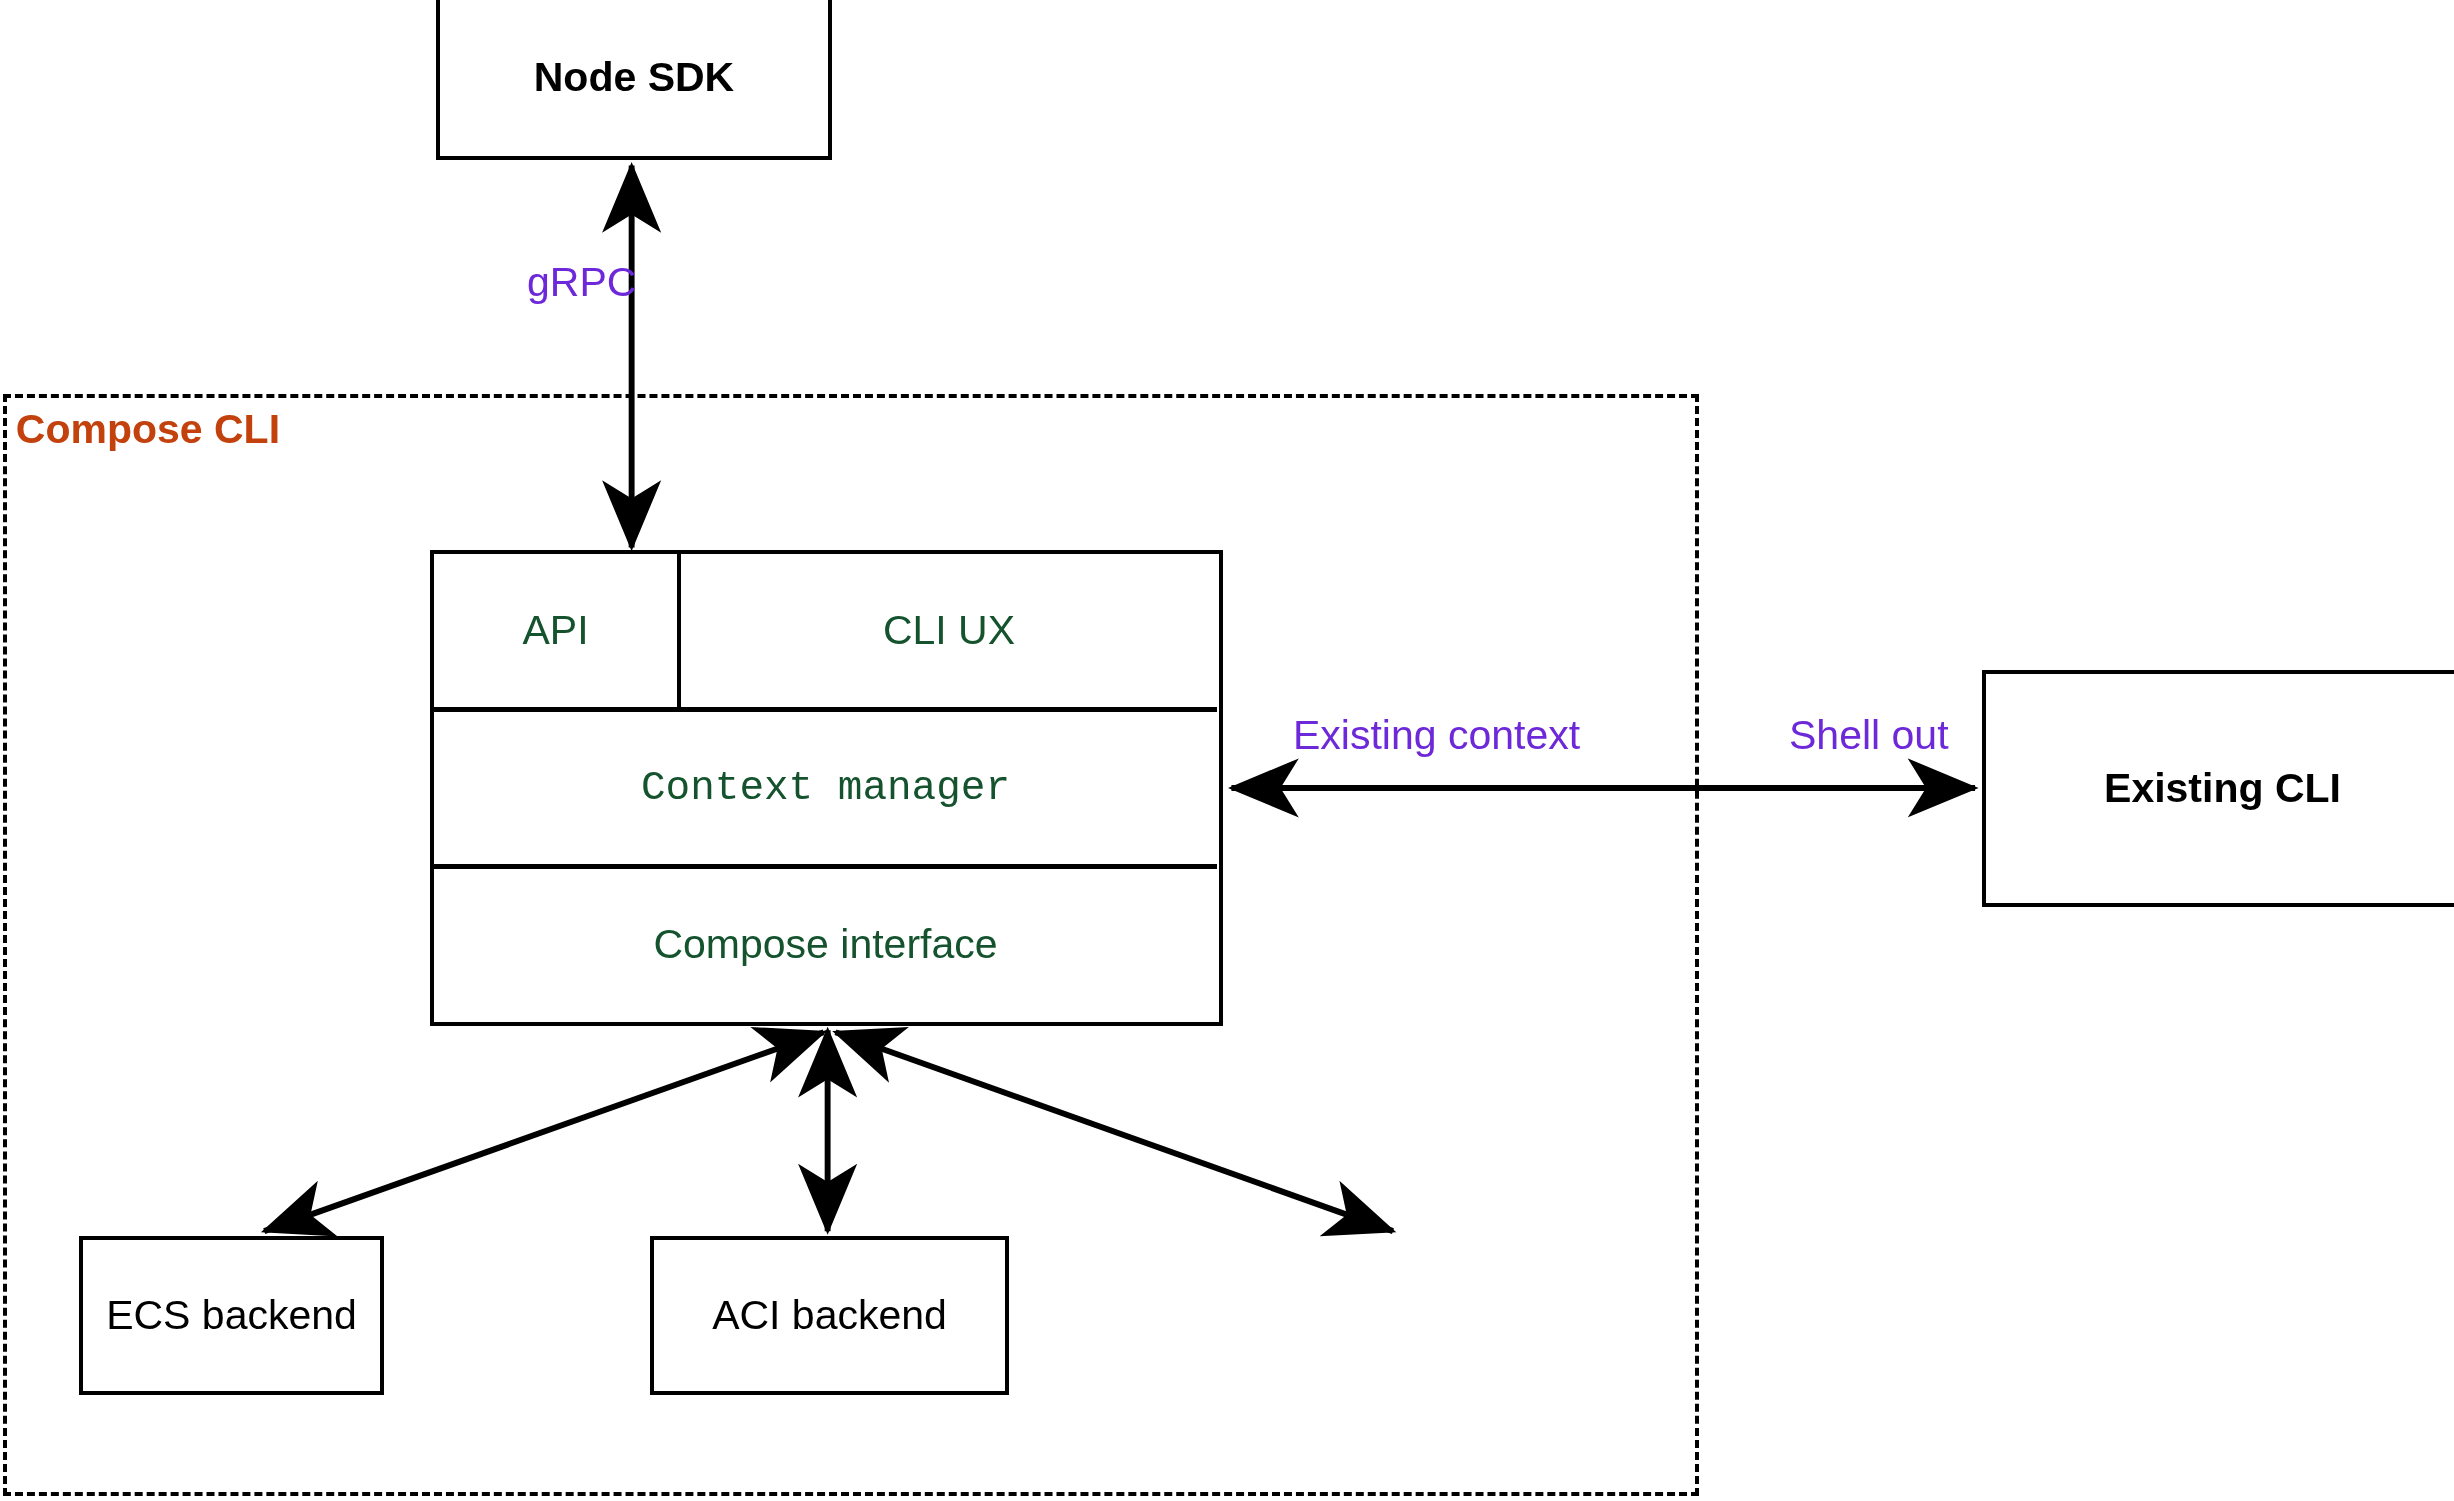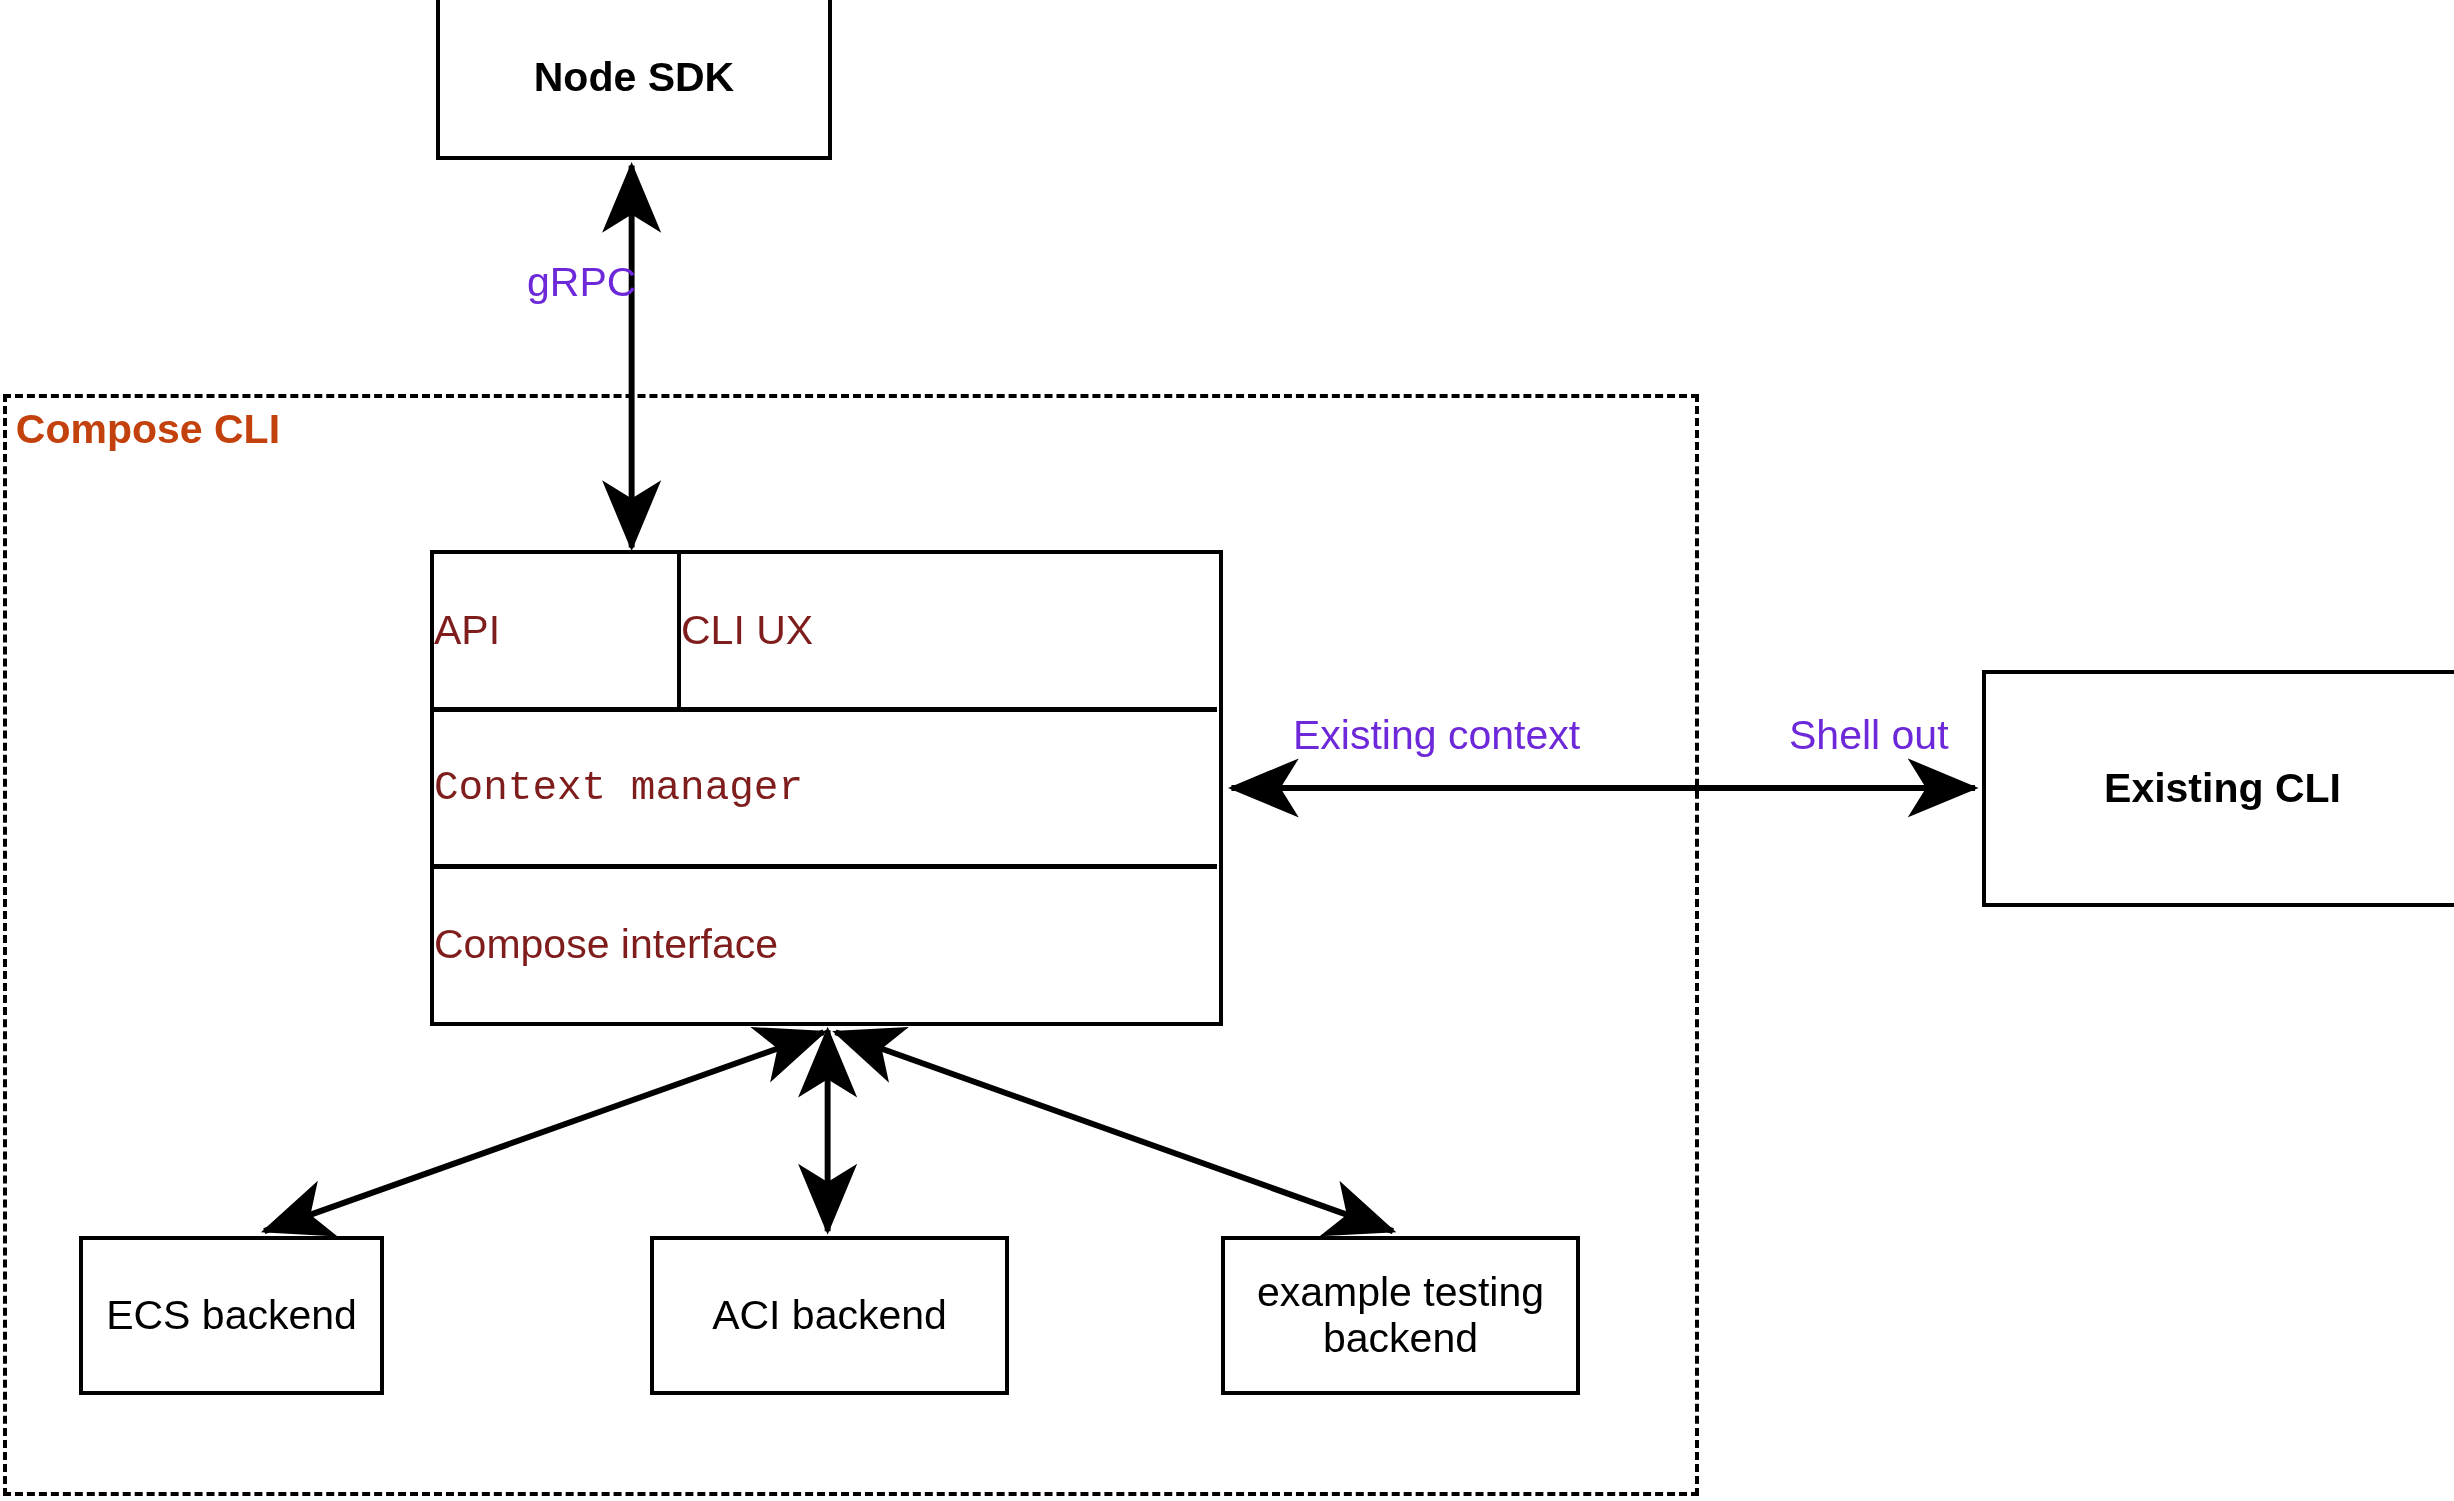--- a/index.html
+++ b/index.html
@@ -33,22 +33,23 @@
     text-align: center;
     color: #000000;
     line-height: 1.12;
   }
   .node-bold { font-weight: bold; }
   .sub-cell {
     position: absolute;
     box-sizing: border-box;
     display: flex;
     align-items: center;
+    justify-content: center;
     text-align: center;
-    color: #7f1d1d;
+    color: #14532d;
   }
   .group-box {
     position: absolute;
     box-sizing: border-box;
     border: 4.9px dashed #000000;
     background: transparent;
   }
   .group-label {
     position: absolute;
     font-weight: bold;
@@ -131,18 +132,15 @@
   </div>
 
   <div class="node" style="left:79px; top:1236px; width:305px; height:159px; font-size:41px;">
     <span>ECS backend</span>
   </div>
 
   <div class="node" style="left:650px; top:1236px; width:359px; height:159px; font-size:41px;">
     <span>ACI backend</span>
   </div>
 
-  <div class="node" style="left:1221px; top:1236px; width:359px; height:159px; font-size:41px; padding:0 13.8px;">
-    <span>example testing backend</span>
-  </div>
 
 </div>
 
 
 </body></html>

